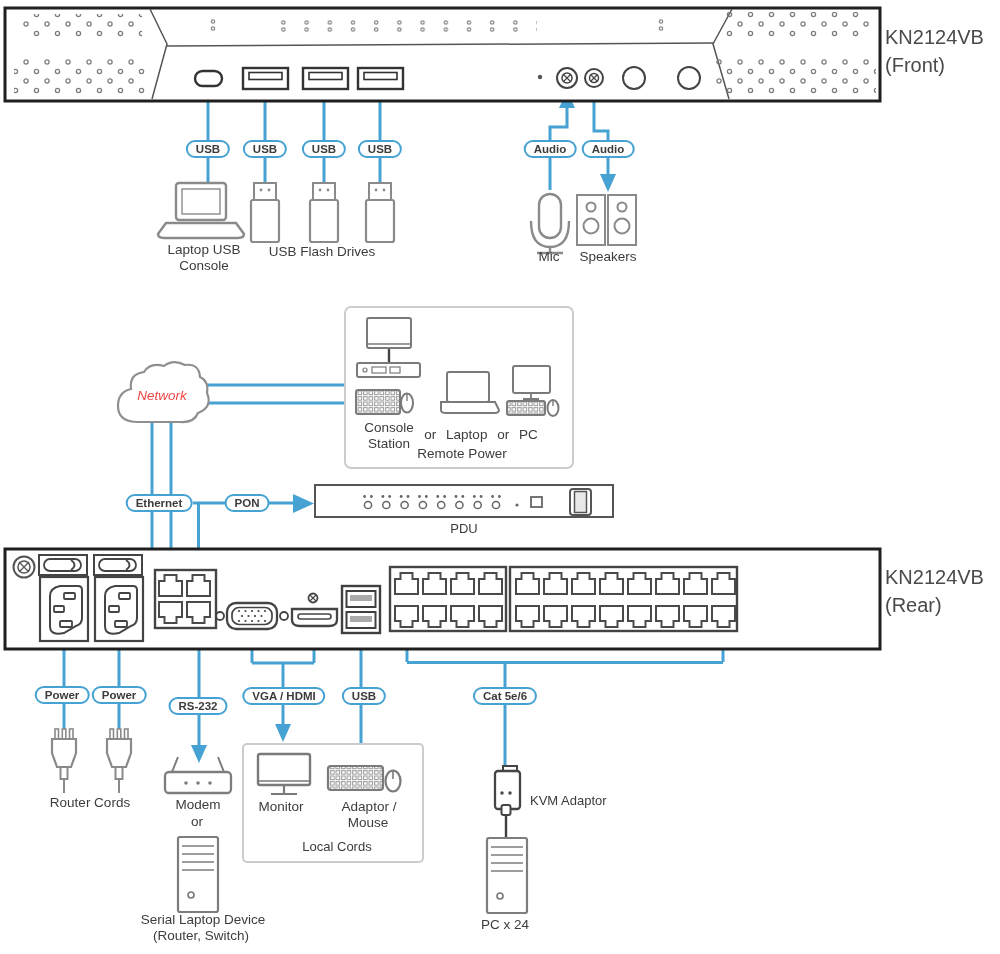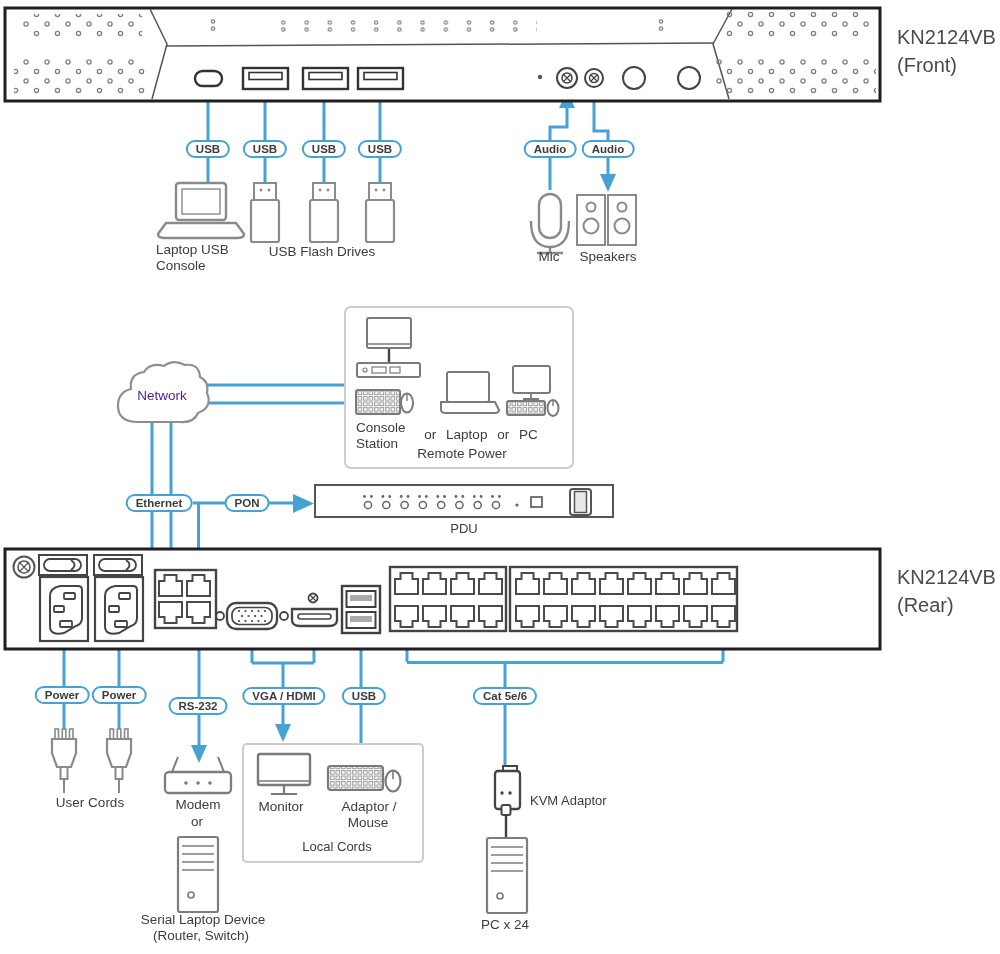--- a/index.html
+++ b/index.html
@@ -1,23 +1,23 @@
 <!DOCTYPE html>
 <html><head>
 <meta charset="utf-8">
 <style>
   html,body{margin:0;padding:0;background:#fff;}
   .stage{position:relative;width:1000px;height:954px;font-family:"Liberation Sans",sans-serif;background:#fff;overflow:hidden;}
   .stage svg.art{position:absolute;left:0;top:0;z-index:1;}
-  .lbl{position:absolute;z-index:2;font-size:13.5px;line-height:16px;color:#3c3c3c;transform:translateX(-50%);white-space:nowrap;}
+  .lbl{position:absolute;z-index:2;font-size:13.5px;line-height:16px;color:#3c3c3c;text-align:center;transform:translateX(-50%);white-space:nowrap;}
   .lbl.wrap{white-space:normal;}
-  .lbl.gray{color:#4c1d95;}
+  .lbl.gray{color:#ef4444;font-style:italic;}
   .lbl.big{font-size:13px;}
   .lbl.left{transform:none;text-align:left;margin-top:14px;}
-  .title{position:absolute;z-index:2;font-size:20px;color:#4a4a4a;white-space:nowrap;margin-left:12px;}
+  .title{position:absolute;z-index:2;font-size:20px;color:#4a4a4a;white-space:nowrap;}
   .pill{position:absolute;z-index:3;transform:translate(-50%,-50%);background:#fff;border:2.5px solid #46a2d2;border-radius:13px;padding:1px 8px;font-size:11.5px;font-weight:bold;color:#3c3c3c;white-space:nowrap;}
 </style>
 </head>
 <body>
 
 <div class="stage">
 
 <svg class="art" width="1000" height="954" viewBox="0 0 1000 954">
   <defs>
     <pattern id="pv" patternUnits="userSpaceOnUse" width="21" height="19">
@@ -345,21 +345,21 @@
 
   <div class="lbl wrap" style="left:204px;top:242px;width:96px">Laptop USB Console</div>
   <div class="lbl" style="left:322px;top:244px">USB Flash Drives</div>
   <div class="lbl" style="left:549px;top:249px">Mic</div>
   <div class="lbl" style="left:608px;top:249px">Speakers</div>
   <div class="lbl gray" style="left:162px;top:388px">Network</div>
   <div class="lbl wrap" style="left:389px;top:420px;width:66px">Console Station</div>
   <div class="lbl" style="left:481px;top:427px;word-spacing:6px">or Laptop or PC</div>
   <div class="lbl" style="left:462px;top:446px">Remote Power</div>
   <div class="lbl big" style="left:464px;top:521px">PDU</div>
-  <div class="lbl" style="left:90px;top:795px">User Cords</div>
+  <div class="lbl" style="left:90px;top:795px">Router Cords</div>
   <div class="lbl" style="left:198px;top:797px">Modem</div>
   <div class="lbl" style="left:197px;top:814px">or</div>
   <div class="lbl" style="left:203px;top:912px">Serial Laptop Device</div>
   <div class="lbl" style="left:201px;top:928px">(Router, Switch)</div>
   <div class="lbl" style="left:281px;top:799px">Monitor</div>
   <div class="lbl" style="left:369px;top:799px">Adaptor /</div>
   <div class="lbl" style="left:368px;top:815px">Mouse</div>
   <div class="lbl big" style="left:337px;top:839px">Local Cords</div>
   <div class="lbl big left" style="left:530px;top:779px">KVM Adaptor</div>
   <div class="lbl" style="left:505px;top:917px">PC x 24</div>

